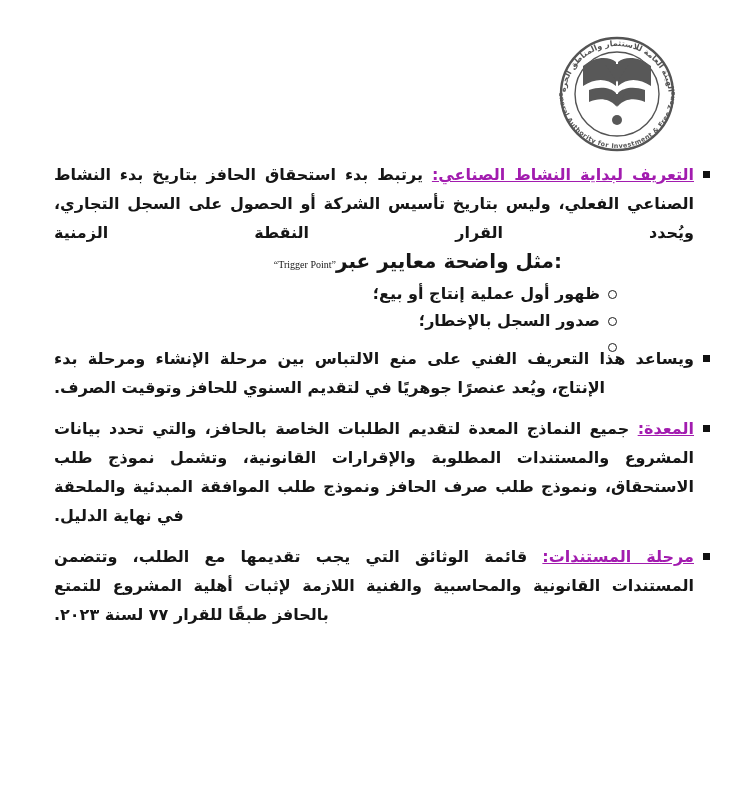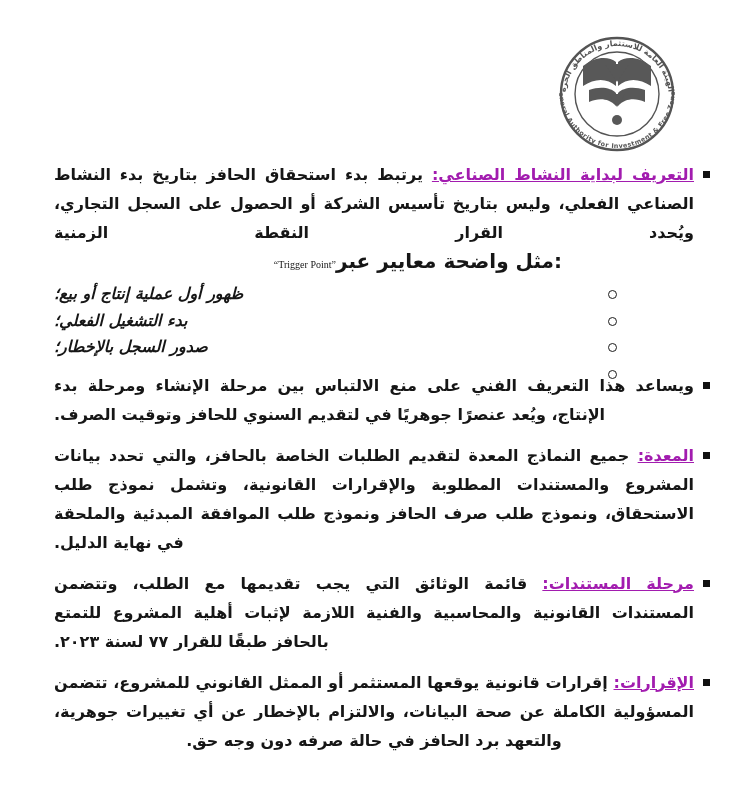--- a/index.html
+++ b/index.html
@@ -20,21 +20,21 @@
   .p-last-center{text-align-last:center;}
   .tight{margin-bottom:0;}
   
   .trigger-line{direction:ltr;text-align:right;padding-right:132px;line-height:29px;
                 margin:0 17px 2px 0;}
   .trigger-en{font-family:"Liberation Serif","DejaVu Serif",serif;font-weight:normal;
               font-size:10px;}
   .trigger-ar{font-weight:bold;font-size:20px;}
   
   .sub-list{margin:2px 90px 10px 0;}
-  .sub-item{position:relative;padding-right:21px;line-height:26.5px;text-align:left;font-style:italic;}
+  .sub-item{position:relative;padding-right:21px;line-height:26.5px;text-align:right;}
   .sub-item .ring{position:absolute;right:4px;top:9px;width:7px;height:7px;
                   border:1.6px solid #1c1c1c;border-radius:50%;background:#fff;}
 </style>
 </head>
 <body>
 
 <div class="logo">
   <svg viewBox="0 0 148 140">
     <g fill="none" stroke="#545454">
       <circle cx="74" cy="70" r="56" stroke-width="2.4"></circle>
@@ -73,24 +73,20 @@
   <div class="trigger-line">
     <span class="trigger-en">“Trigger Point”</span><span class="trigger-ar">عبر‎ معايير‎ واضحة‎ مثل‎:</span>
   </div>
   <div class="sub-list">
     <div class="sub-item">
       <span class="ring"></span>
       <span>ظهور أول عملية إنتاج أو بيع؛</span>
     </div>
     <div class="sub-item">
       <span class="ring"></span>
-      <span>بدء التشغيل الفعلي؛</span>
-    </div>
-    <div class="sub-item">
-      <span class="ring"></span>
       <span>صدور السجل بالإخطار؛</span>
     </div>
     <div class="sub-item">
       <span class="ring"></span>
     </div>
   </div>
 
   <div class="para p-last-left">
     <span class="sq"></span>
     <span>ويساعد هذا التعريف الفني على منع الالتباس بين مرحلة الإنشاء ومرحلة بدء الإنتاج، ويُعد عنصرًا جوهريًا في لتقديم السنوي للحافز وتوقيت الصرف.</span>
@@ -101,19 +97,14 @@
     <span class="heading">المعدة:</span>
     <span>جميع النماذج المعدة لتقديم الطلبات الخاصة بالحافز، والتي تحدد بيانات المشروع والمستندات المطلوبة والإقرارات القانونية، وتشمل نموذج طلب الاستحقاق، ونموذج طلب صرف الحافز ونموذج طلب الموافقة المبدئية والملحقة في نهاية الدليل.</span>
   </div>
 
   <div class="para p-last-left">
     <span class="sq"></span>
     <span class="heading">مرحلة المستندات:</span>
     <span>قائمة الوثائق التي يجب تقديمها مع الطلب، وتتضمن المستندات القانونية والمحاسبية والفنية اللازمة لإثبات أهلية المشروع للتمتع بالحافز طبقًا للقرار ٧٧ لسنة ٢٠٢٣.</span>
   </div>
 
-  <div class="para p-last-center">
-    <span class="sq"></span>
-    <span class="heading">الإقرارات:</span>
-    <span>إقرارات قانونية يوقعها المستثمر أو الممثل القانوني للمشروع، تتضمن المسؤولية الكاملة عن صحة البيانات، والالتزام بالإخطار عن أي تغييرات جوهرية، والتعهد برد الحافز في حالة صرفه دون وجه حق.</span>
-  </div>
 
 </div>
 
 </body></html>

